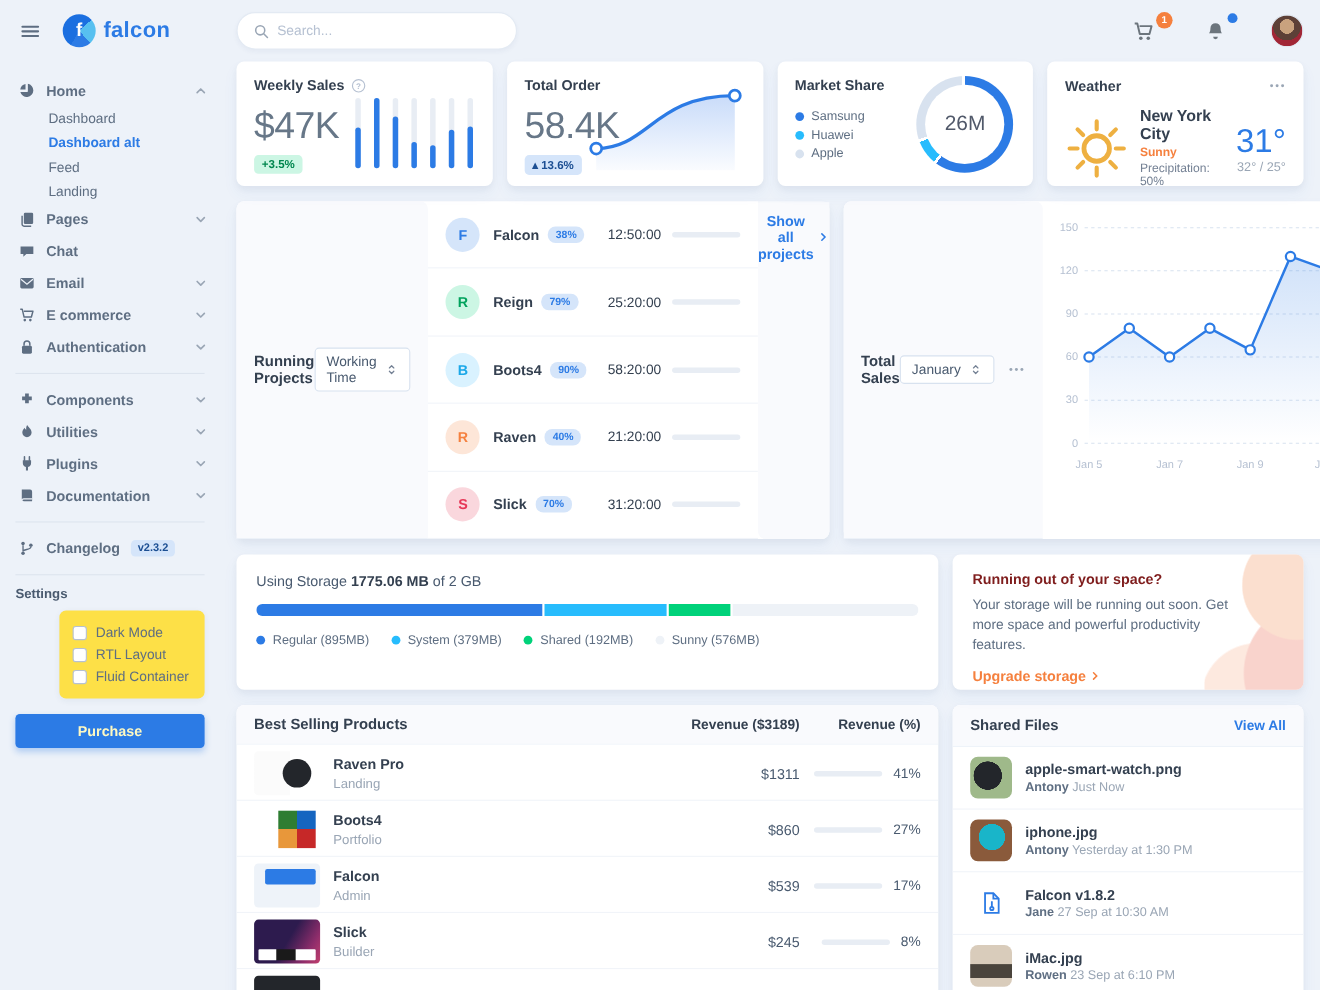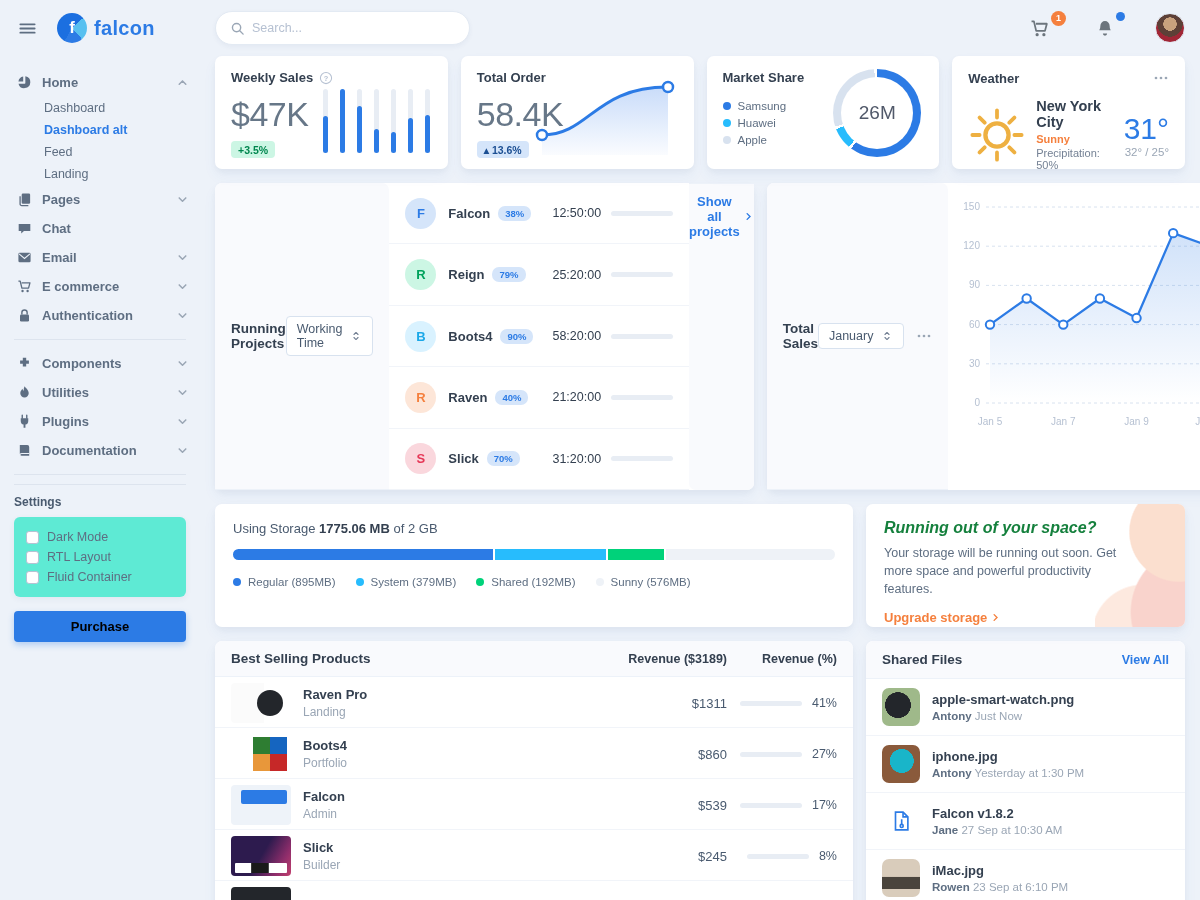--- a/index.html
+++ b/index.html
@@ -21,25 +21,25 @@
     color:#5e6e82; font-size:13px; font-weight:600; }
   .nav-item .icon { width:16px; color:#5e6e82; display:flex; justify-content:center; }
   .nav-item .chev { margin-left:auto; color:#9aa6b5; }
   .sub { padding-left:30px; }
   .sub-item { font-size:12.5px; font-weight:500; color:#5e6e82; padding:4px 0; cursor:pointer; }
   .sub-item.active { color:#2c7be5; font-weight:600; }
   .side-divider { border-top:1px solid #dde4ee; margin:9px 14px 9px 0; }
   .badge-soft { background:#d5e5fa; color:#1c4f93; font-size:10px; font-weight:bold;
     border-radius:4px; padding:2px 6px; }
   .settings-label { font-size:12px; font-weight:bold; color:#495a6f; margin:10px 0 8px; }
-  .settings-card { background:#5eead4; border-radius:6px; box-shadow:0 2px 6px rgba(30,60,110,.06);
-    padding:10px 12px; margin-right:14px; }
+  .settings-card { background:#fde047; border-radius:6px; box-shadow:0 2px 6px rgba(30,60,110,.06);
+    padding:10px 12px; margin-right:14px;margin-left:40px; }
   .check-row { display:flex; align-items:center; gap:8px; padding:3px 0; font-size:12.5px; color:#5e6e82; cursor:pointer; }
   .checkbox { width:13px; height:13px; border:1px solid #b6c1d2; border-radius:3px; background:#fff; }
-  .purchase-btn { display:block; width:calc(100% - 14px); margin-top:14px; background:#2c7be5; color:#000000;
+  .purchase-btn { display:block; width:calc(100% - 14px); margin-top:14px; background:#2c7be5; color:#fef9c3;
     border:none; border-radius:4px; font-size:13px; font-weight:600; padding:8px 0; cursor:pointer;
     box-shadow:0 3px 6px rgba(44,123,229,.3); font-family:inherit; }
 
   
   .main { position:absolute; left:200px; top:0; width:1000px; height:900px; padding:0 15px; }
   .topbar { height:56px; display:flex; align-items:center; }
   .search-pill { display:flex; align-items:center; gap:7px; background:#fff; border:1px solid #e3eaf3;
     border-radius:18px; height:34px; width:255px; padding:0 14px; box-shadow:0 2px 5px rgba(30,60,110,.05); }
   .search-pill .icon { color:#9aa6b5; }
   .search-pill input { border:none; outline:none; font-size:12.5px; color:#5e6e82; width:100%;
@@ -120,21 +120,21 @@
   .storage-bar > div { height:11px; margin-right:2px; }
   .storage-bar > div:last-child { margin-right:0; }
   .storage-legend { display:flex; gap:20px; margin-top:13px; }
   .storage-legend .legend-item { font-size:11.5px; }
 
   .space-card { height:123px; padding:15px 18px; position:relative; overflow:hidden; }
   .space-card::before { content:""; position:absolute; right:-30px; top:-20px; width:120px; height:160px;
     background:radial-gradient(circle at 70% 30%, #fbd7c3 0 35%, transparent 36%),
                radial-gradient(circle at 85% 80%, #f8c9c0 0 40%, transparent 41%),
                radial-gradient(circle at 40% 95%, #fde4d8 0 30%, transparent 31%); opacity:.8; }
-  .space-title { font-size:16px; font-weight:bold; color:#15803d; position:relative;font-style:italic; }
+  .space-title { font-size:13px; font-weight:bold; color:#7f1d1d; position:relative; }
   .space-text { font-size:12.5px; color:#5e6e82; line-height:1.45; margin-top:7px; width:250px; position:relative; }
   .link-orange { color:#f5803e; font-size:13px; font-weight:600; cursor:pointer; margin-top:12px;
     display:inline-flex; align-items:center; gap:3px; position:relative; }
 
   .row4 { display:grid; grid-template-columns:2fr 1fr; gap:13px; margin-top:14px; }
   .bsp-card { height:300px; overflow:hidden; }
   .bsp-header { display:grid; grid-template-columns:1fr 150px 110px; align-items:center;
     background:#f9fafd; border-bottom:1px solid #edf2f9; border-radius:7px 7px 0 0; padding:10px 16px; }
   .bsp-header .col { font-size:12.5px; font-weight:bold; color:#344050; text-align:right; }
   .bsp-row { display:grid; grid-template-columns:1fr 150px 110px; align-items:center;
@@ -324,20 +324,32 @@
           </svg>
         </span>
       <span>Documentation</span>
       <span class="chev icon">
           <svg viewBox="0 0 16 16" width="15" height="15" fill="none">
             <path d="M4.5 6.3 8 9.8l3.5-3.5" stroke="currentColor" stroke-width="1.6" stroke-linecap="round" stroke-linejoin="round"></path>
           </svg>
         </span>
     </div>
     <div class="side-divider"></div>
+    <div class="nav-item">
+      <span class="icon">
+          <svg viewBox="0 0 16 16" width="15" height="15" fill="none">
+            <circle cx="4.2" cy="3.2" r="1.7" fill="currentColor"></circle>
+            <circle cx="4.2" cy="12.8" r="1.7" fill="currentColor"></circle>
+            <circle cx="11.8" cy="5" r="1.7" fill="currentColor"></circle>
+            <path d="M4.2 4.9v6.2M11.8 6.7c0 3-7.6 1.9-7.6 4.4" stroke="currentColor" stroke-width="1.3"></path>
+          </svg>
+        </span>
+      <span>Changelog</span>
+      <span class="badge-soft">v2.3.2</span>
+    </div>
     <div class="side-divider"></div>
   </nav>
 
   <div class="settings-label">Settings</div>
   <div class="settings-card">
     <div class="check-row">
       <span class="checkbox"></span>
       <span>Dark Mode</span>
     </div>
     <div class="check-row">

